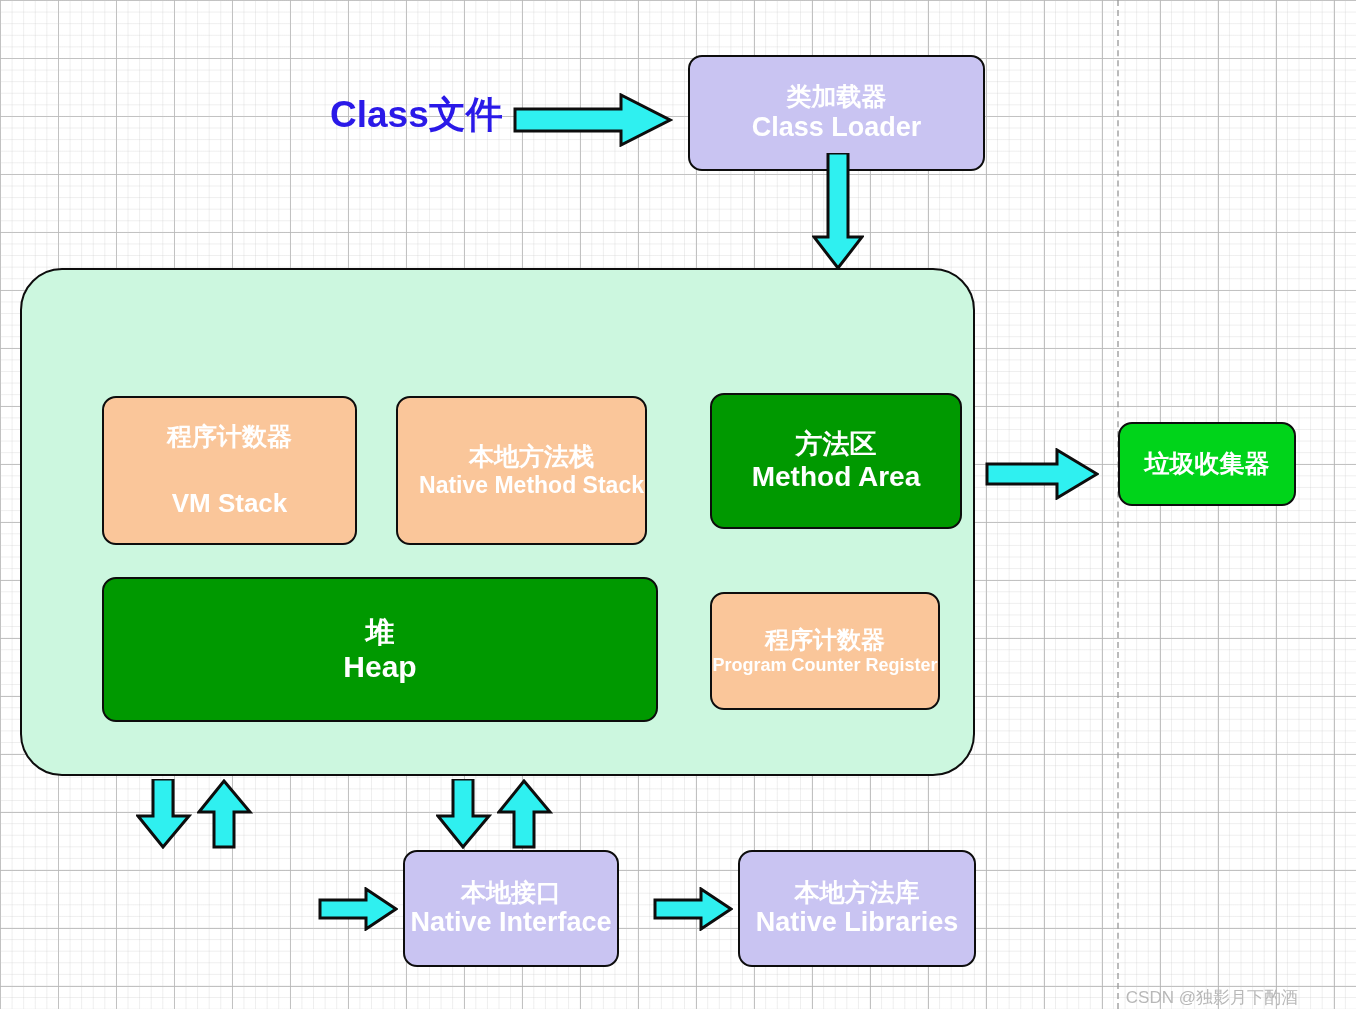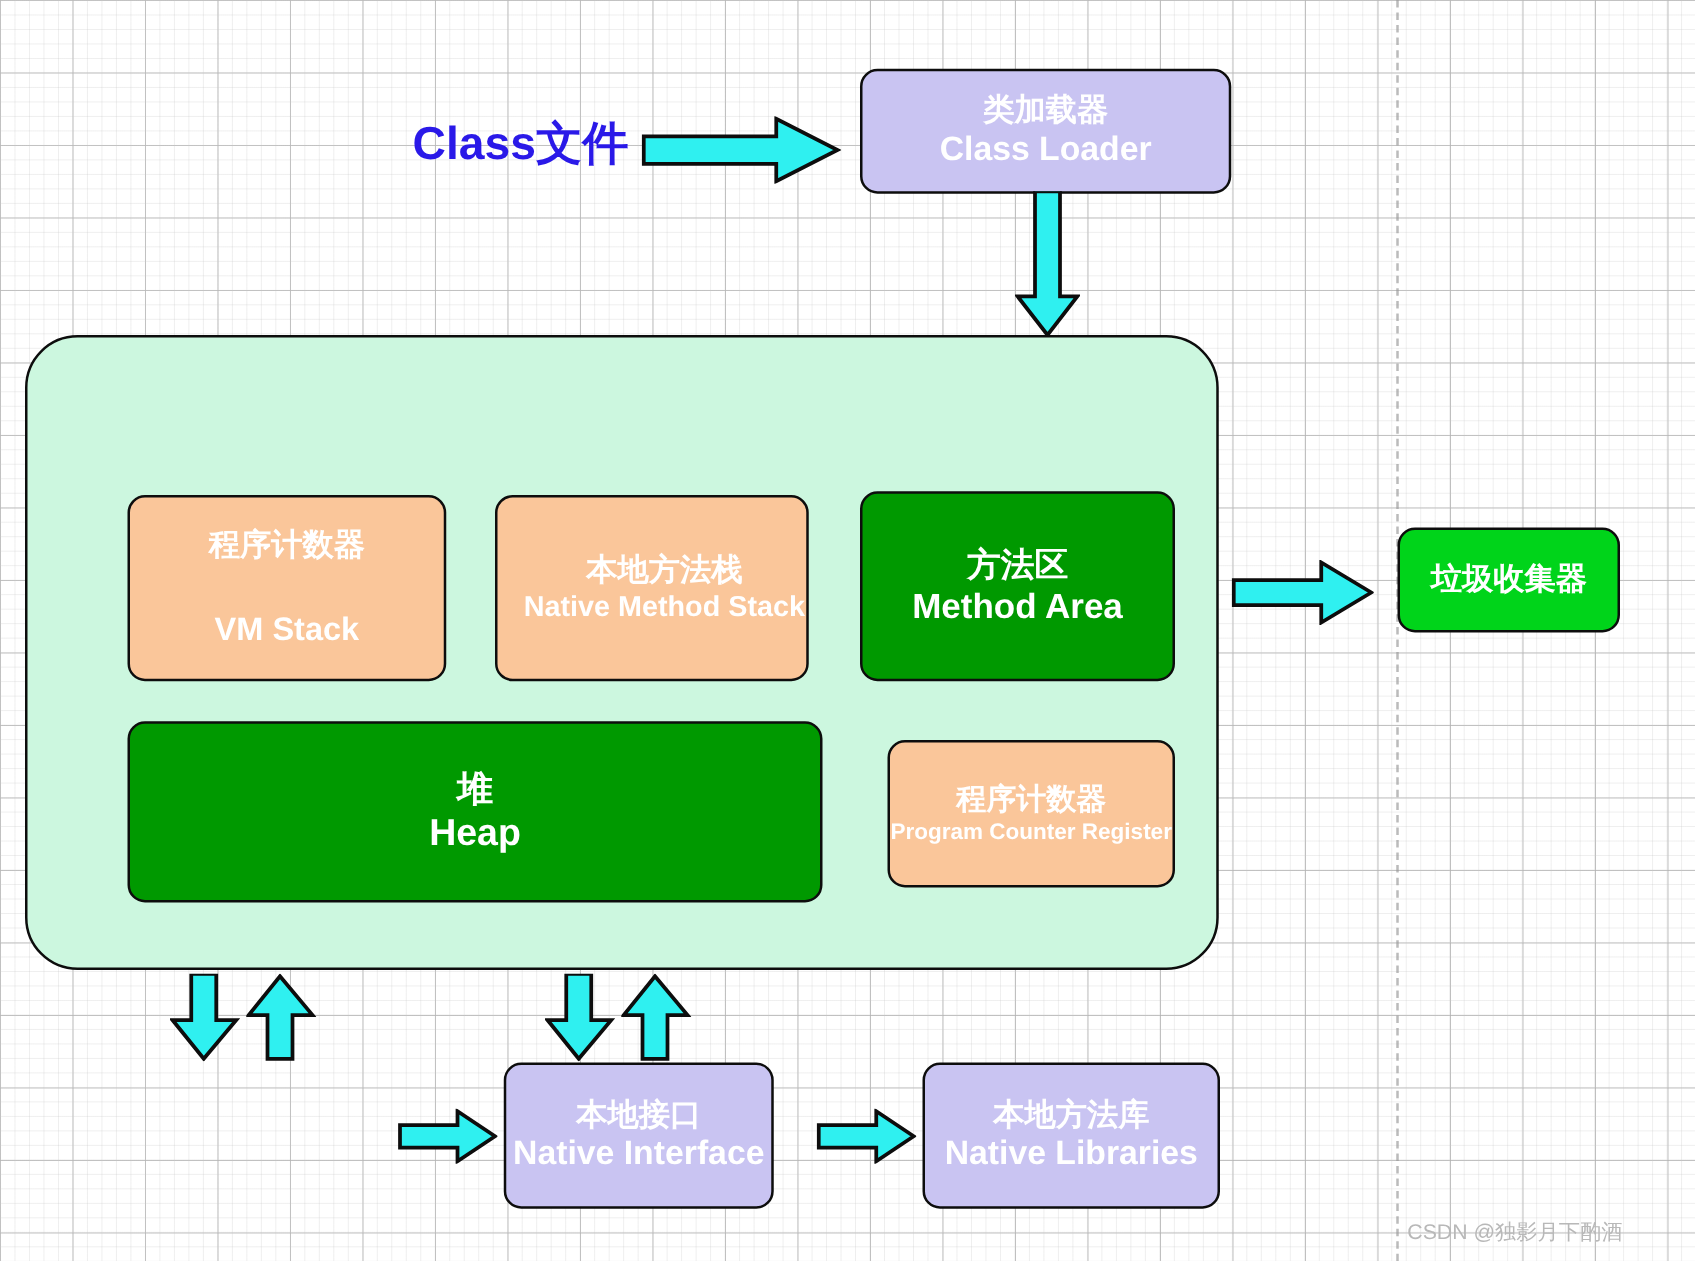--- a/index.html
+++ b/index.html
@@ -61,21 +61,21 @@
     font-weight: bold;
     color: #ffffff;
   }
 
   .lavender { background: #c9c4f2; }
   .peach    { background: #fac69a; }
   .dgreen   { background: #009900; }
   .bgreen   { background: #00d41a; }
 
   
-  #class-loader { left: 688px; top: 55px; width: 297px; height: 100px; }
+  #class-loader { left: 688px; top: 55px; width: 297px; height: 116px; }
   #class-loader .cn { font-size: 25px; }
   #class-loader .en { font-size: 27px; }
 
   
   #runtime-data-area {
     position: absolute;
     left: 20px; top: 268px;
     width: 955px; height: 508px;
     box-sizing: border-box;
     background: #ccf7df;
@@ -94,21 +94,21 @@
 
   
   #vm-stack            { left: 102px; top: 396px; width: 255px; height: 149px; }
   #vm-stack .cn        { font-size: 25px; }
   #vm-stack .en        { font-size: 26px; margin-top: 36px; }
 
   #native-method-stack { left: 396px; top: 396px; width: 251px; height: 149px; padding-left: 20px; }
   #native-method-stack .cn { font-size: 25px; }
   #native-method-stack .en { font-size: 23px; }
 
-  #method-area         { left: 688px; top: 393px; width: 252px; height: 152px; }
+  #method-area         { left: 710px; top: 393px; width: 252px; height: 136px; }
   #method-area .cn     { font-size: 27px; }
   #method-area .en     { font-size: 28px; }
 
   #heap                { left: 102px; top: 577px; width: 556px; height: 145px; }
   #heap .cn            { font-size: 29px; }
   #heap .en            { font-size: 30px; }
 
   #pc-register         { left: 710px; top: 592px; width: 230px; height: 118px; }
   #pc-register .cn     { font-size: 24px; }
   #pc-register .en     { font-size: 18px; }
@@ -140,21 +140,21 @@
     white-space: nowrap;
   }
 
   
   .arrow-svg { position: absolute; }
 
   
   #watermark {
     position: absolute;
     right: 58px;
-    bottom: 12px;
+    bottom: 0;
     font-size: 17px;
     color: #b8b8b8;
     white-space: nowrap;
   }
 </style>
 </head>
 <body>
 
 <div id="canvas">
 

